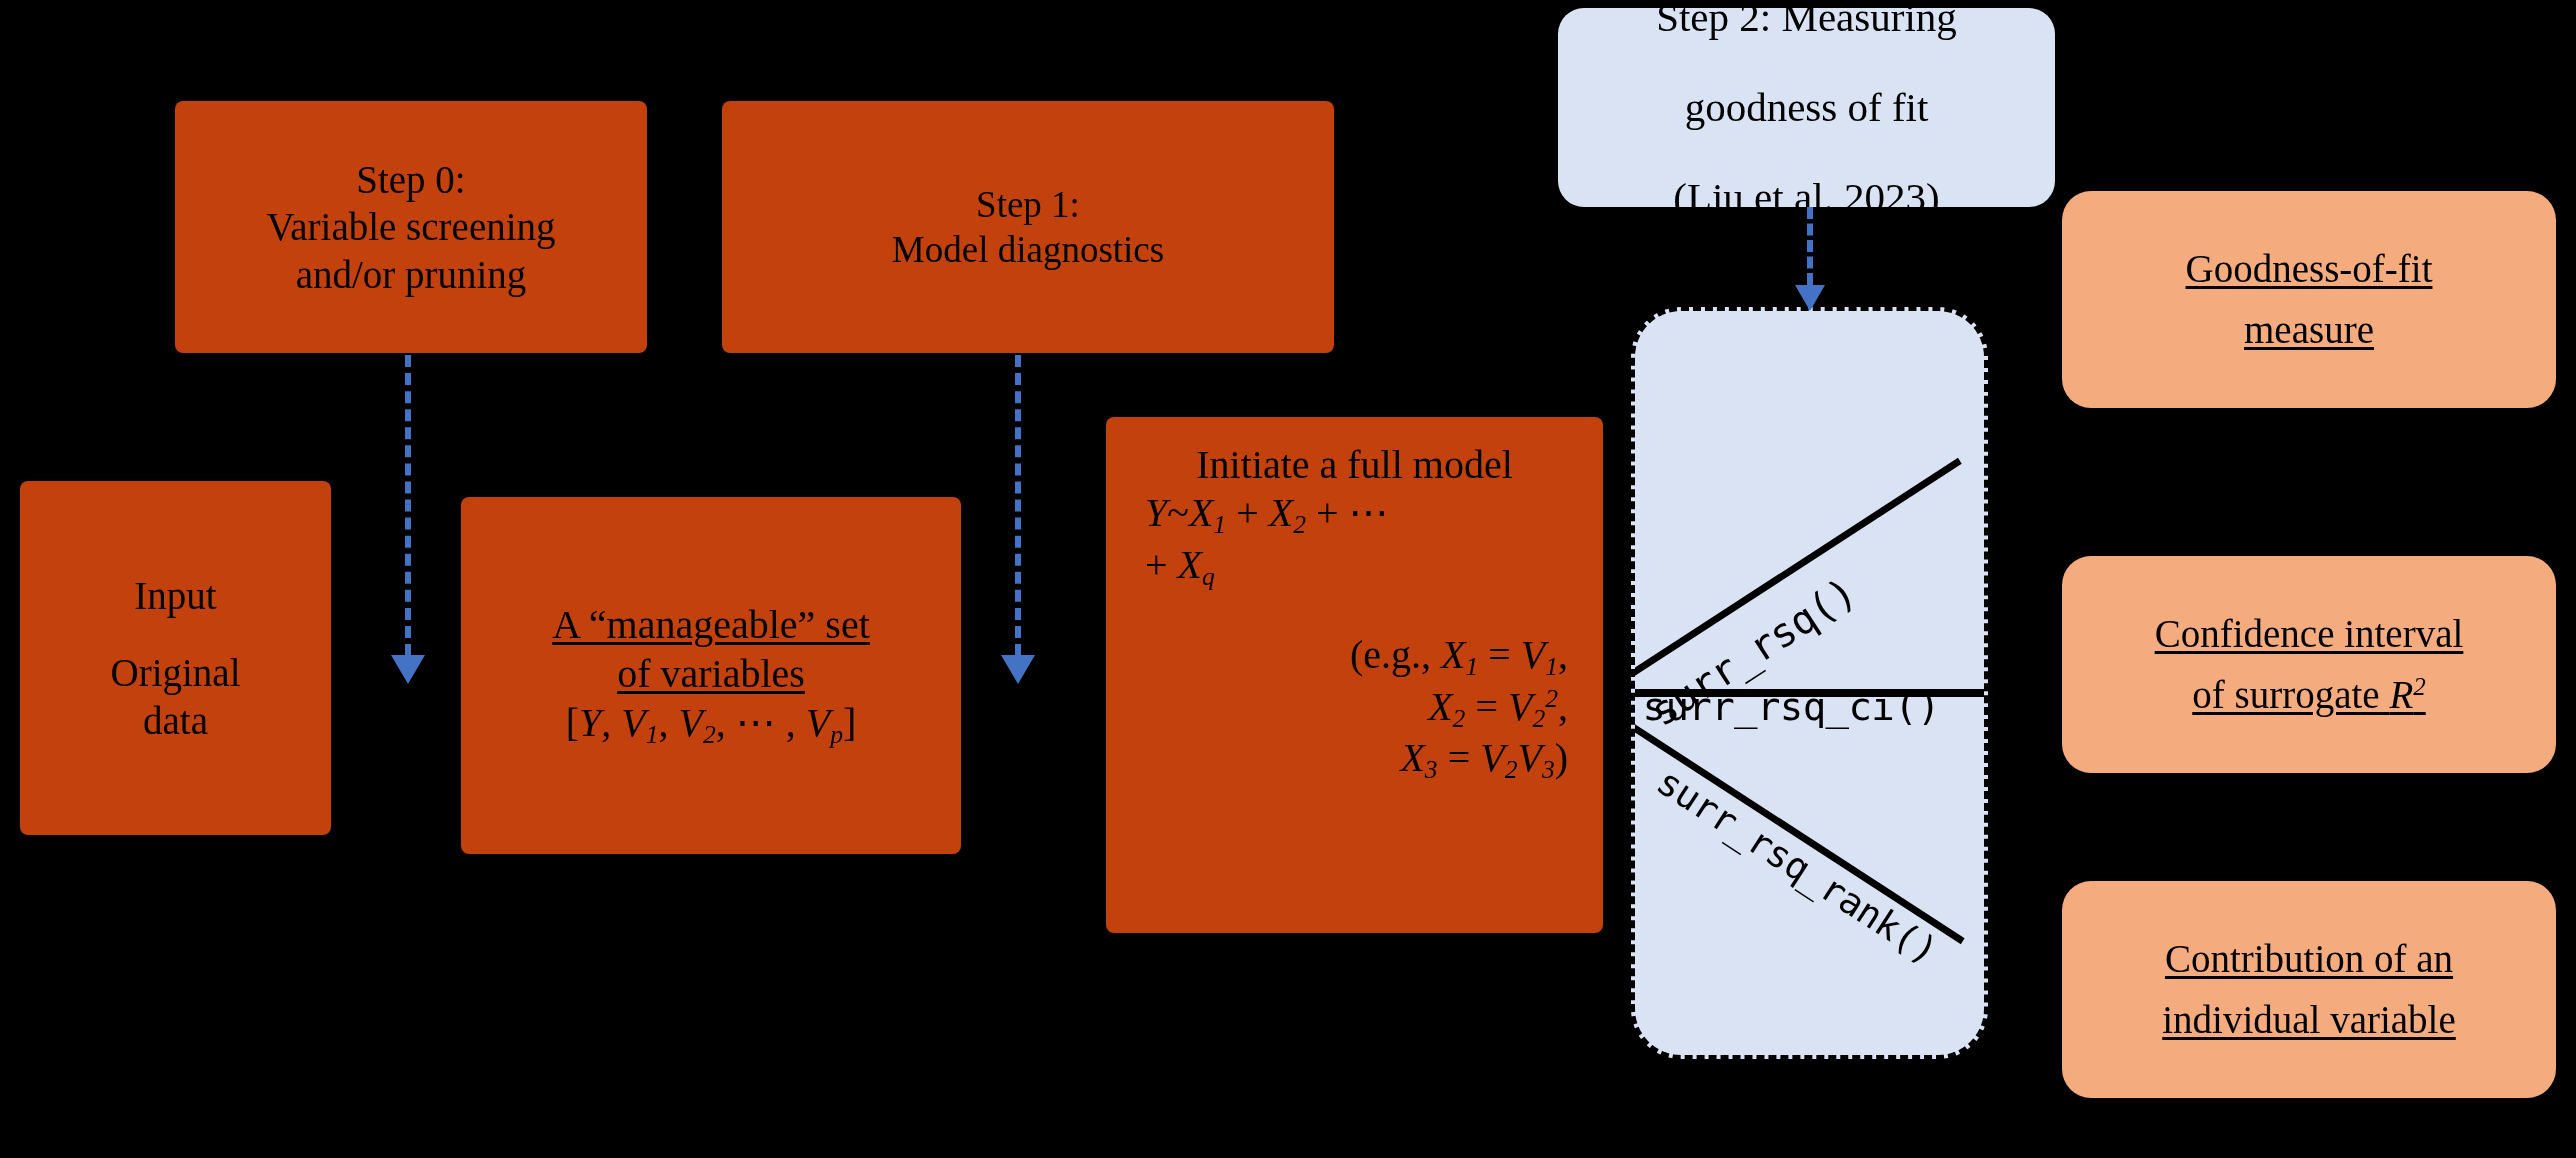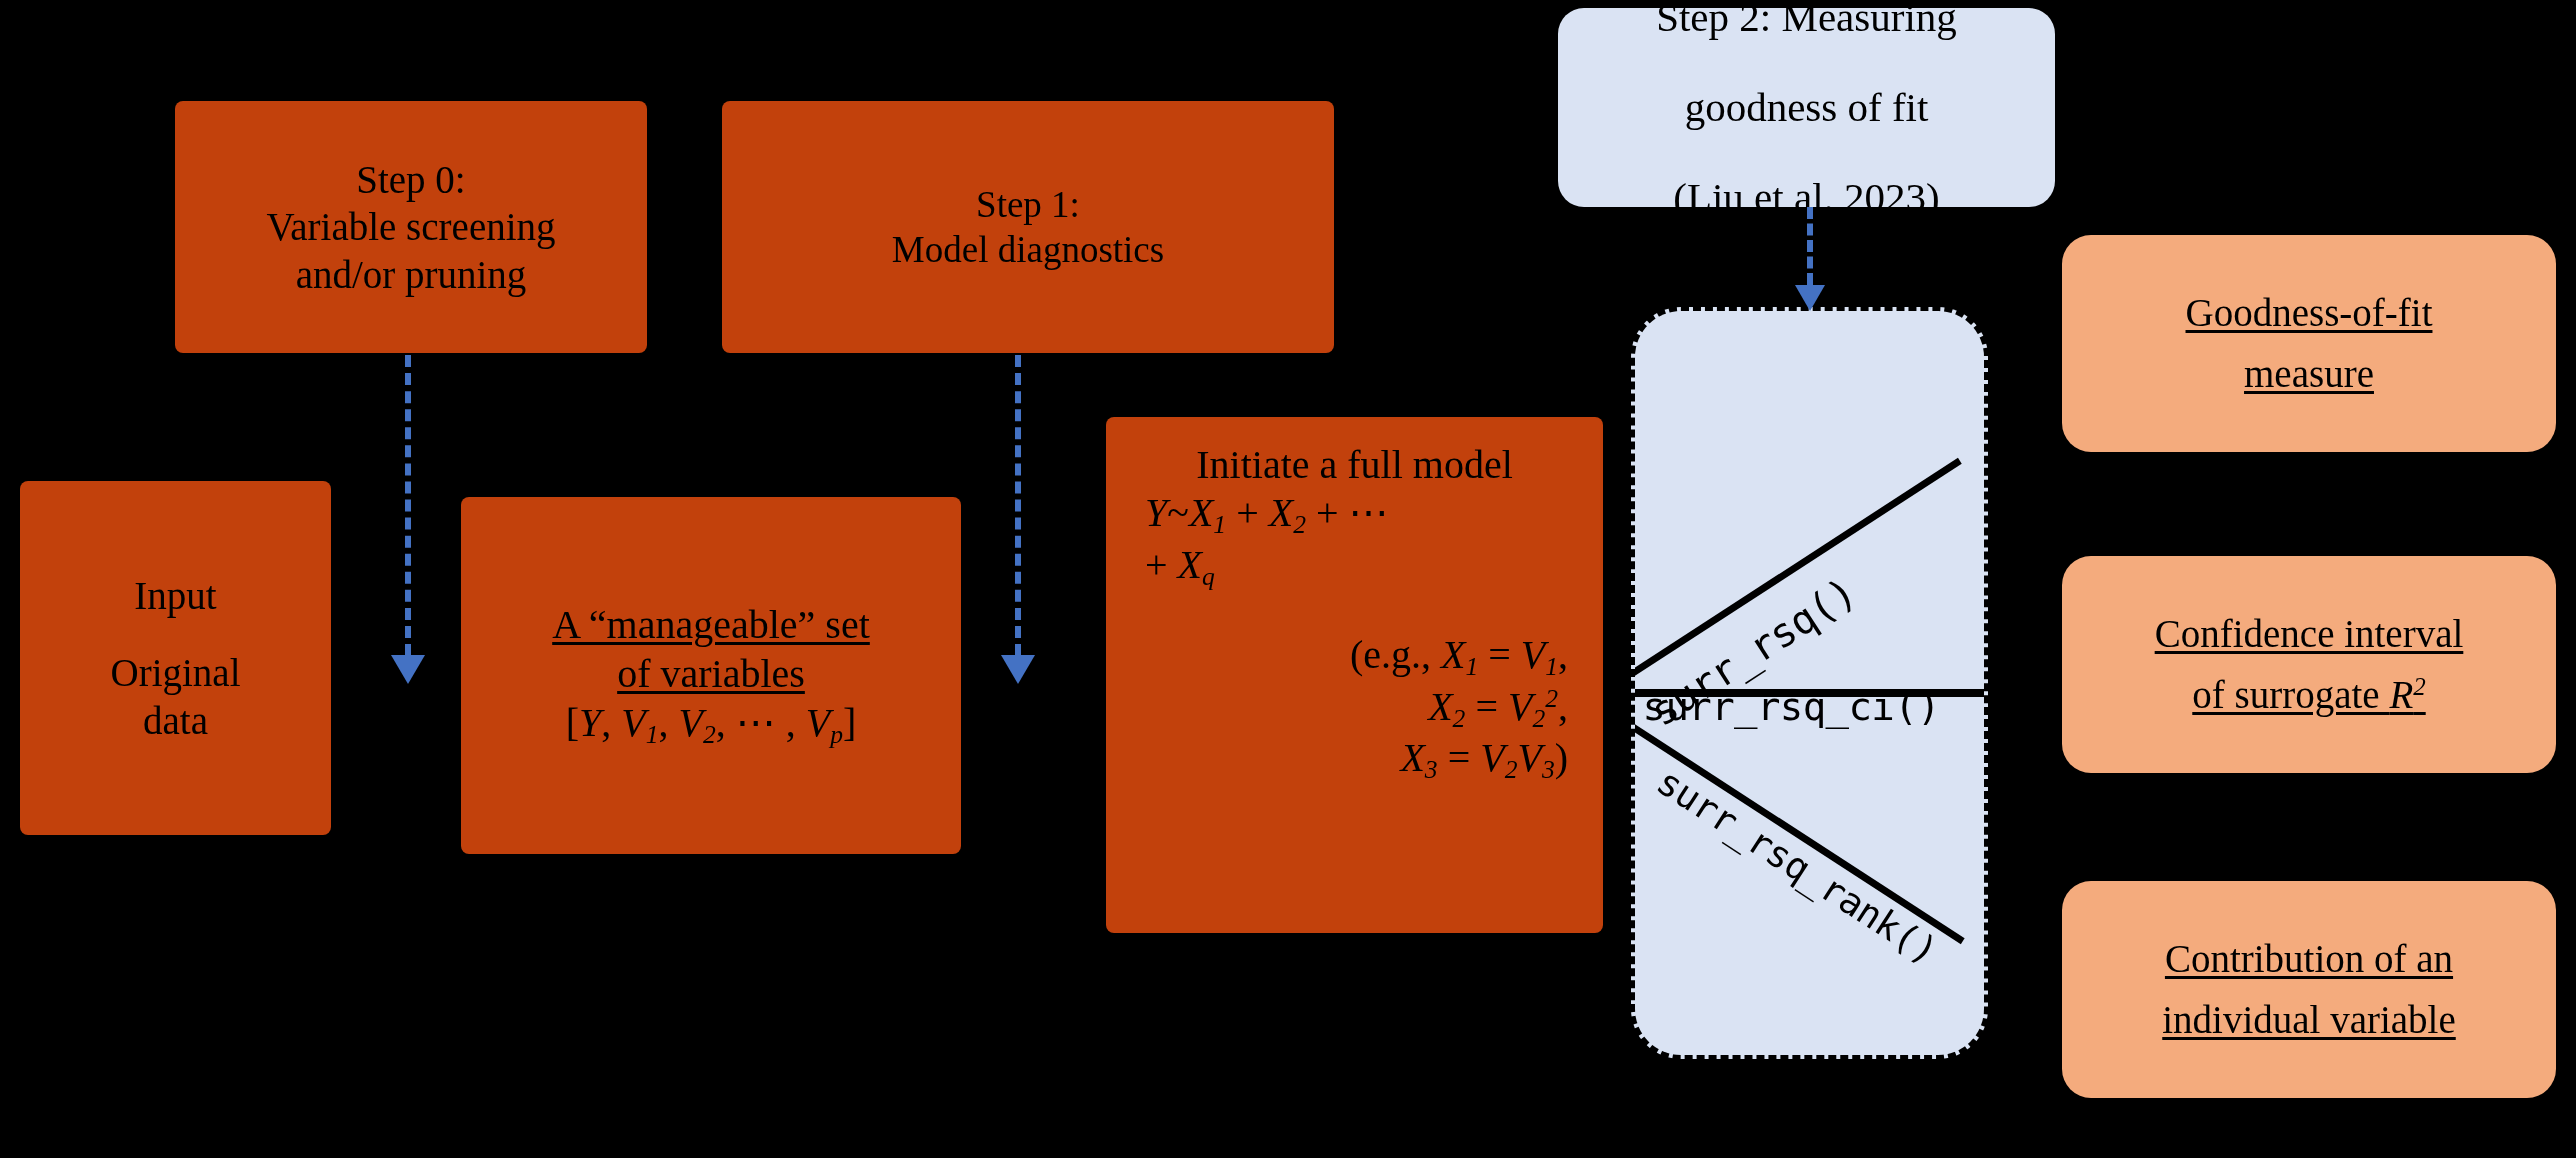--- a/index.html
+++ b/index.html
@@ -101,21 +101,21 @@
     transform-origin: left bottom;
     letter-spacing: -0.6px;
   }
 
   .l1 { font-size: 39px; }
   .l2 { font-size: 37px; }
   .l3 { font-size: 41px; }
   .l4 { font-size: 39px; }
   .l5 { font-size: 40px; }
   .l6 { font-size: 40px; margin-left: 36px; }
-  .l7 { font-size: 39px; margin-top: 44px; }
+  .l7 { font-size: 39px; }
   .l8 { font-size: 39px; }
   .spb { height: 30px; }
 </style>
 </head>
 <body>
 
 <div id="stage">
 
   <div class="box gray l1" style="left:175px; top:101px; width:472px; height:252px;">
     <div>Step 0:</div>

